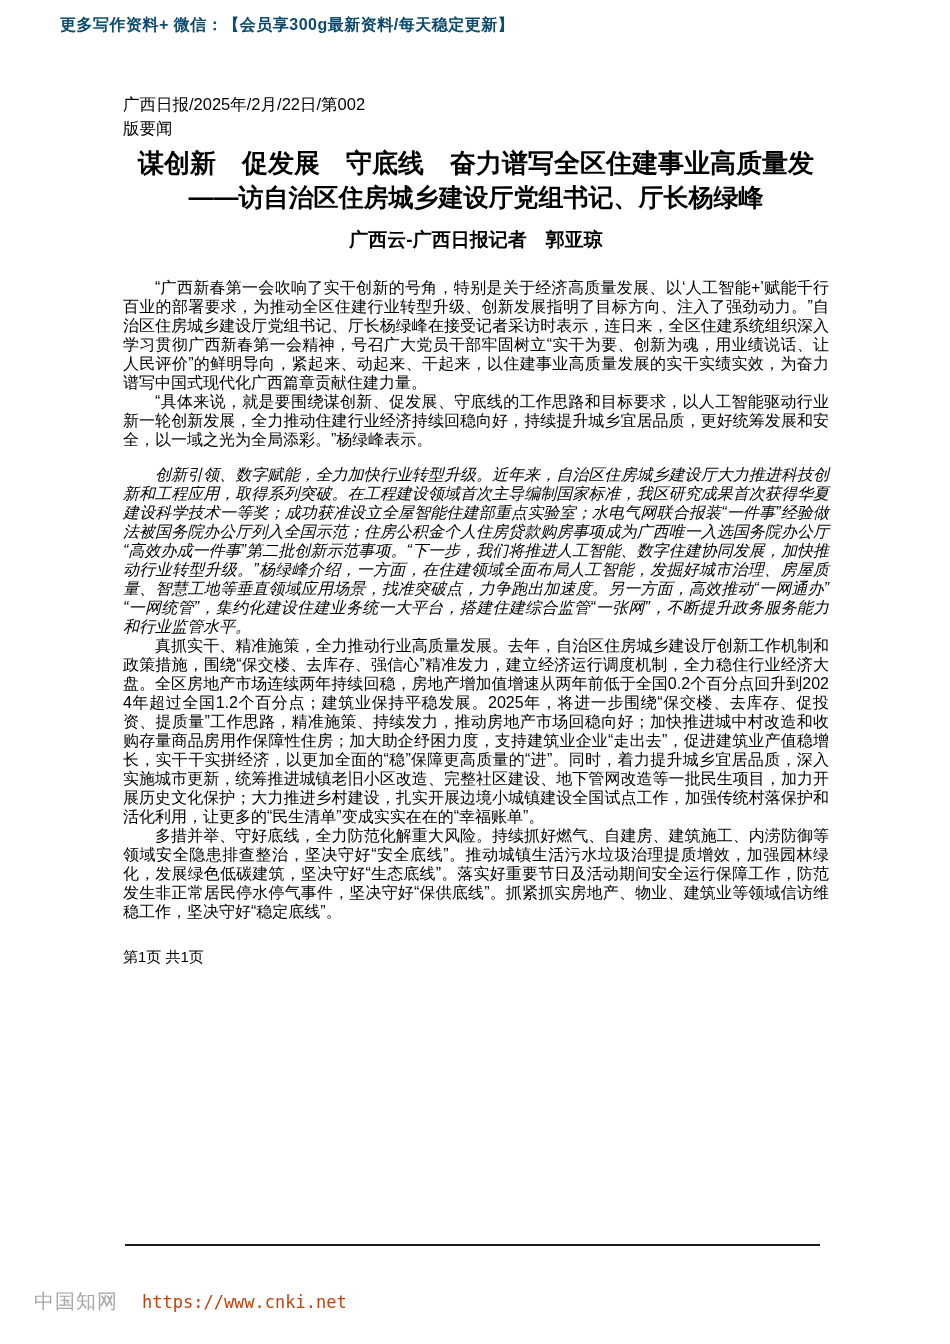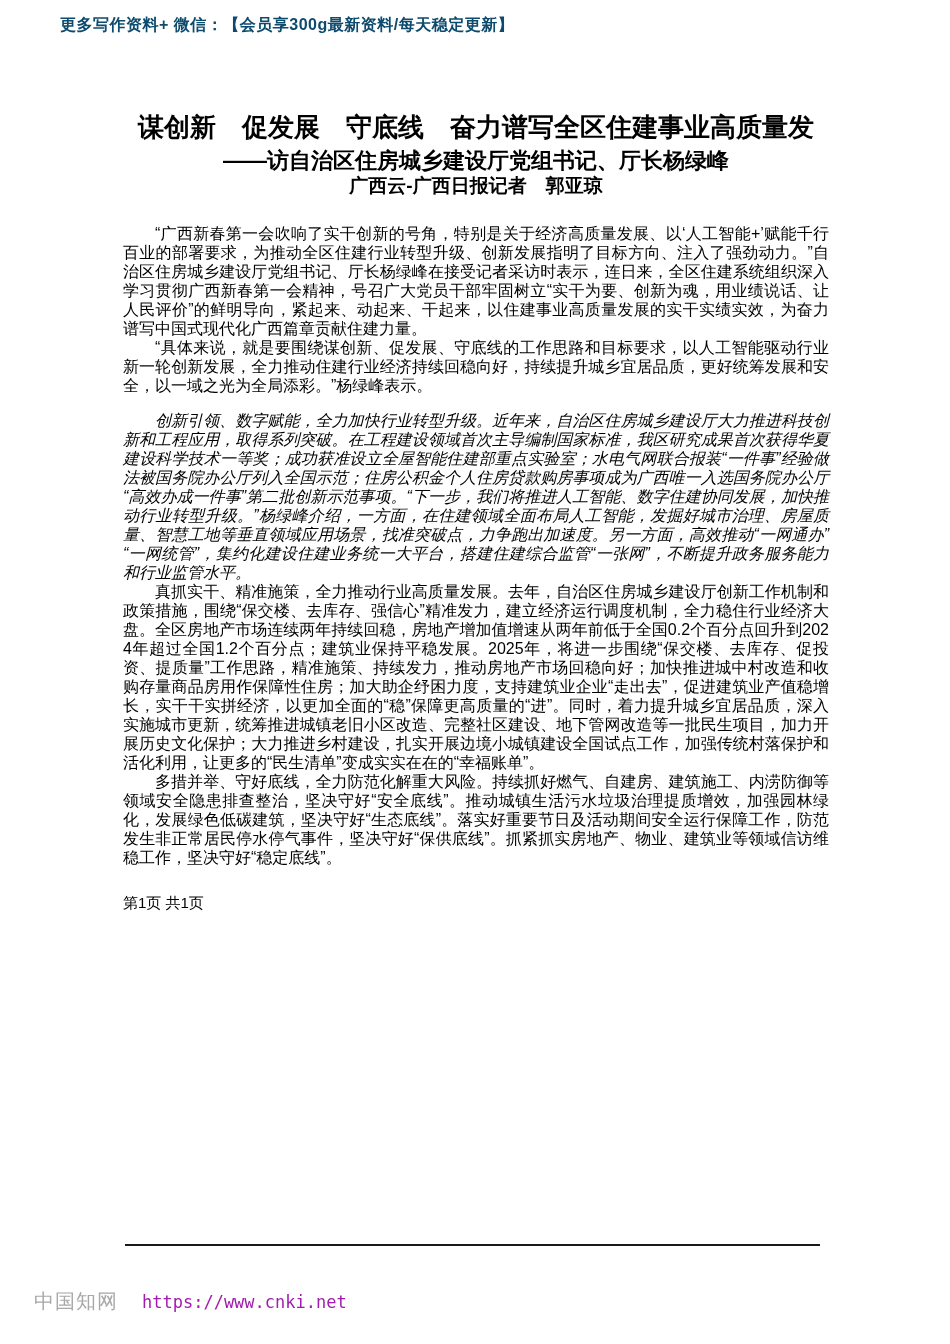--- a/index.html
+++ b/index.html
@@ -27,34 +27,35 @@
     top: 92px;
     left: 123px;
     width: 706px;
   }
   .source-line {
     font-size: 16.5px;
     line-height: 24px;
     font-weight: normal;
   }
   .title {
-    margin-top: 18px;
+    margin-top: 6px;
     text-align: center;
     font-size: 26px;
     font-weight: bold;
     line-height: 34px;
   }
   .subtitle {
     margin-top: 4px;
     text-align: center;
-    font-size: 22px;
+    font-size: 25px;
     font-weight: bold;
     line-height: 26px;
   }
   .byline {
+    margin-top: 18px;
     text-align: center;
     font-size: 19px;
     font-weight: bold;
     line-height: 24px;
   }
   .body-text {
     margin-top: 26px;
   }
   .body-text p {
     font-size: 16px;
@@ -94,31 +95,33 @@
     font-family: "DejaVu Serif", "Liberation Serif", serif;
     font-size: 20px;
     font-weight: normal;
     letter-spacing: 1px;
     margin-top: 47px;
   }
   .watermark .site-url {
     font-family: "DejaVu Sans Mono", "Liberation Mono", monospace;
     font-size: 17px;
     margin-left: 24px;
-    color: #a21caf;
+    color: #c2410c;
     margin-top: 8px;
   }
 </style>
 </head>
 <body>
 
 <div class="promo-banner">更多写作资料+ 微信：【会员享300g最新资料/每天稳定更新】</div>
 
 <div class="article">
 
+  <div class="source-line">广西日报/2025年/2月/22日/第002</div>
+  <div class="source-line">版要闻</div>
 
   <h1 class="title">
     <div>谋创新　促发展　守底线　奋力谱写全区住建事业高质量发</div>
   </h1>
 
   <h2 class="subtitle">——访自治区住房城乡建设厅党组书记、厅长杨绿峰</h2>
 
   <div class="byline">广西云-广西日报记者　郭亚琼</div>
 
   <div class="body-text">

